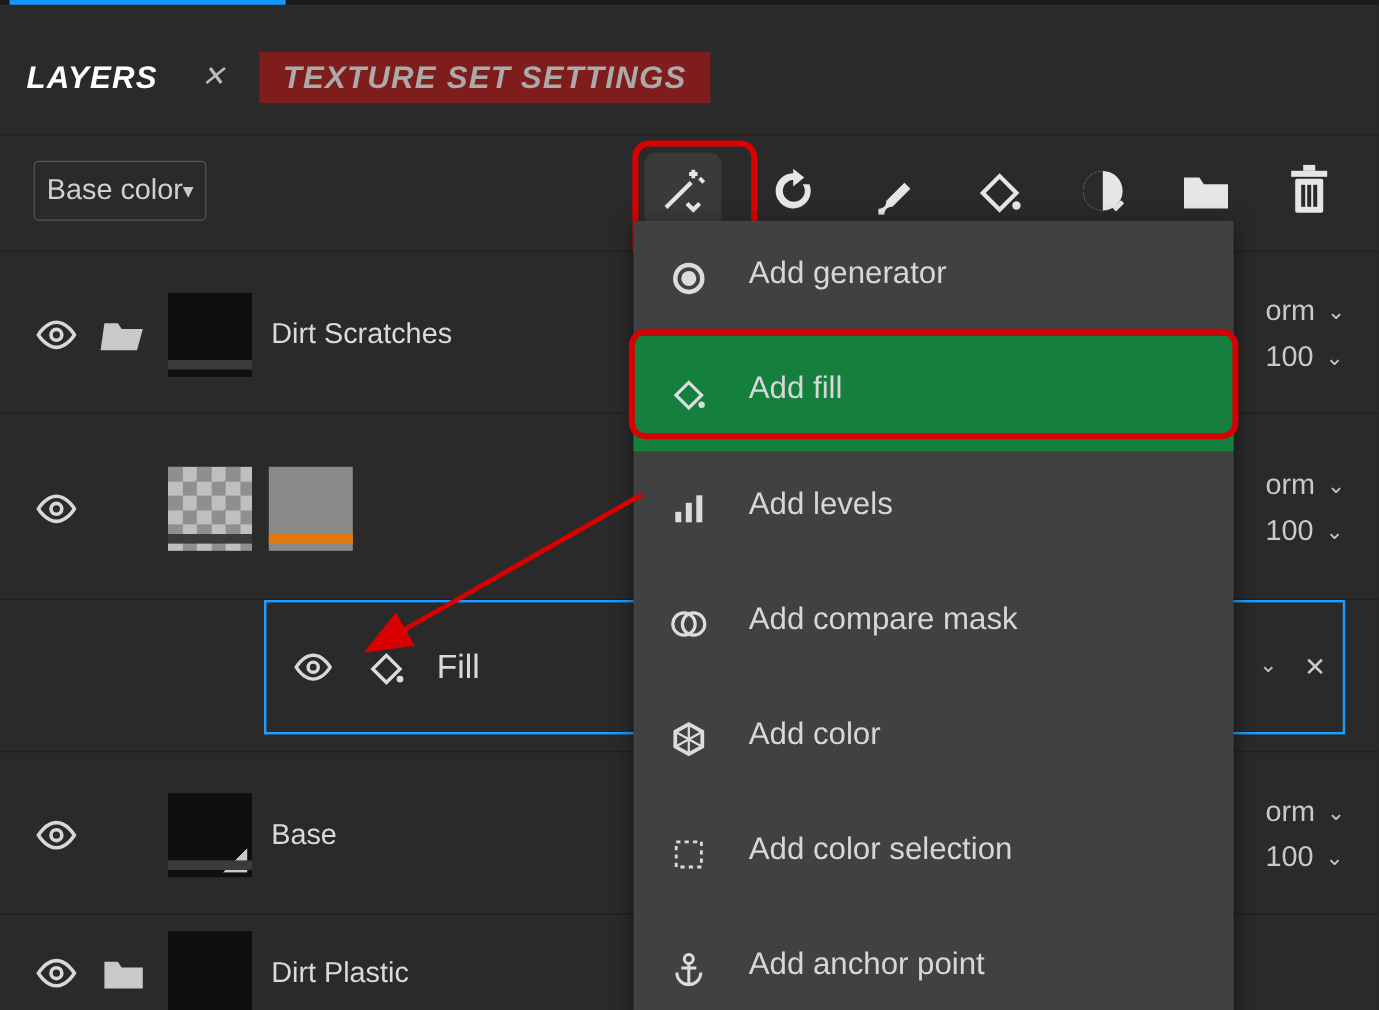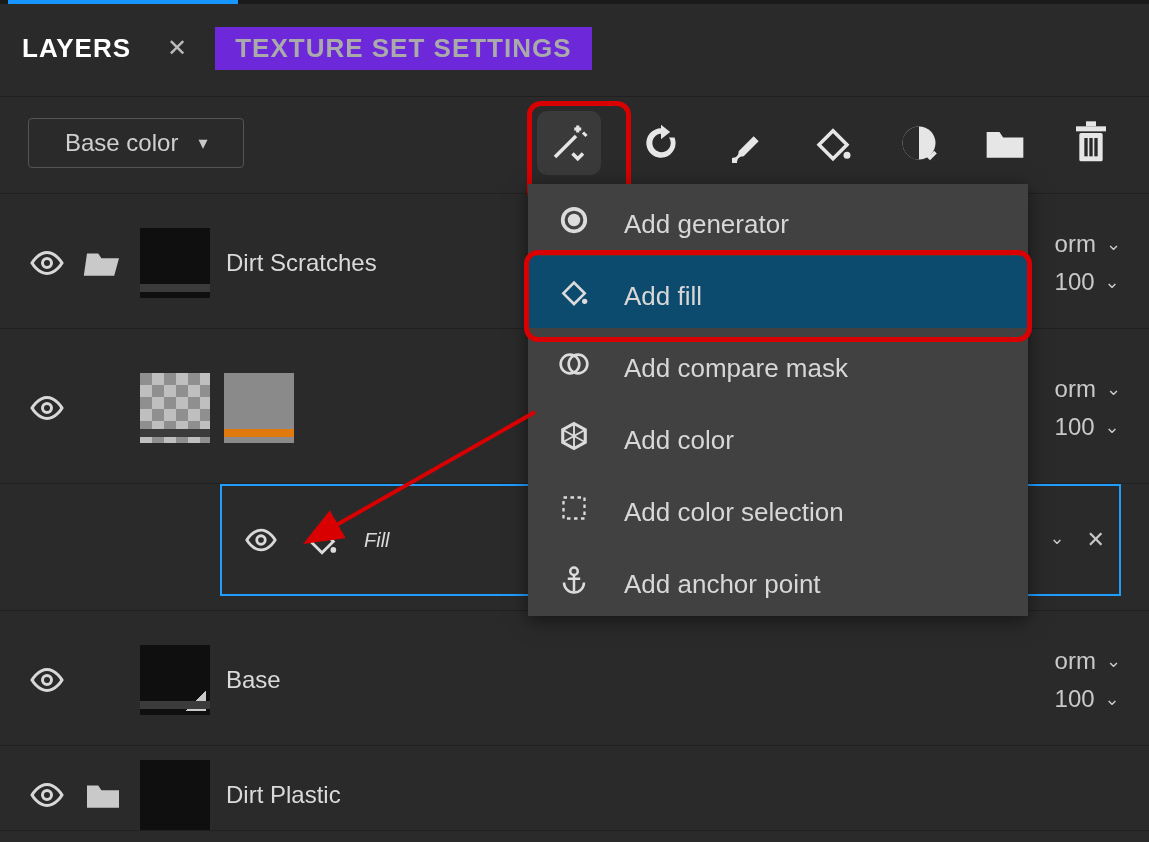--- a/index.html
+++ b/index.html
@@ -31,49 +31,49 @@
     position:absolute;
     top:0; left:8px;
     width: 230px; height:4px;
     background:#1796ff;
   }
   
   .tabs {
     display:flex;
     align-items:center;
     gap:20px;
-    padding: 14px 22px 18px 22px;
+    padding: 30px 22px 18px 22px;
     border-bottom: 1px solid #202020;
     height: 60px;
+    font-style: italic;
   }
   .tab {
     font-weight: 700;
     letter-spacing: 1px;
     font-size: 26px;
     text-transform: uppercase;
     font-family: "Arial Narrow", "Segoe UI", sans-serif;
   }
-  .tab.inactive { color:#aaaaaa; background:#6d28d9; padding:6px 20px; }
+  .tab.inactive { color:#aaaaaa; background:#7f1d1d; padding:6px 20px; }
   .tab.active { color:#ffffff; }
   .tab-close { color:#bbbbbb; font-size:24px; margin:0 8px 0 16px; cursor:pointer; }
 
   
   .toolbar-row {
     display:flex;
     align-items:center;
     padding: 14px 28px 18px 28px;
     border-bottom: 1px solid #202020;
   }
   .channel-select {
     display:flex;
     align-items:center;
-    gap:20px;
     border:1px solid #555;
     border-radius:4px;
-    padding: 10px 36px;
+    padding: 10px 10px;
     color:#d0d0d0;
     font-size:24px;
     cursor:pointer;
   }
   .spacer { flex:1; }
 
   .toolbar-icons {
     display:flex;
     align-items:center;
     gap: 34px;
@@ -175,51 +175,51 @@
   .fill-sub {
     margin: 0 28px 0 220px;
     border: 2px solid #1f9eff;
     padding: 14px 20px;
     display:flex;
     align-items:center;
     gap:22px;
     height: 80px;
     position:relative;
   }
-  .fill-sub .layer-name { font-size:20px;font-style:italic; }
+  .fill-sub .layer-name { font-size:28px; }
   .fill-right {
     position:absolute;
     right:14px; top:50%;
     transform:translateY(-50%);
     display:flex; gap:22px; color:#c9c9c9;
     font-size:22px;
   }
 
   
   .dropdown {
     position:absolute;
     top: 184px;
     left: 528px;
     width: 500px;
     background:#414141;
     box-shadow: 0 4px 18px rgba(0,0,0,.5);
     z-index:50;
   }
   .menu-item {
     display:flex;
-    align-items:flex-end;
+    align-items:flex-start;
     gap:30px;
-    padding: 16px 26px;
+    padding: 28px 26px;
     color:#d7d7d7;
     font-size:26px;
     cursor:pointer;
     position:relative;
   }
   .menu-item.hl {
-    background:#0c4a6e;
+    background:#15803d;
   }
   .menu-icon {
     width:40px; height:40px;
     display:flex; align-items:center; justify-content:center;
     color:#dcdcdc;
     flex-shrink:0;
   }
   .red-box.menu {
     top:-6px; left:-4px;
     right:-4px;
@@ -455,20 +455,30 @@
         <svg width="32" height="32" viewBox="0 0 24 24" fill="none" stroke="currentColor" stroke-width="2">
             <path d="M4 13l8-8 8 8-8 8z"></path>
             <circle cx="20" cy="19" r="2" fill="currentColor" stroke="none"></circle>
           </svg>
       </div>
       <span>Add fill</span>
       <div class="red-box menu"></div>
     </div>
     <div class="menu-item">
       <div class="menu-icon">
+        <svg width="30" height="30" viewBox="0 0 24 24" fill="currentColor">
+            <rect x="3" y="14" width="4" height="7"></rect>
+            <rect x="10" y="8" width="4" height="13"></rect>
+            <rect x="17" y="3" width="4" height="18"></rect>
+          </svg>
+      </div>
+      <span>Add levels</span>
+    </div>
+    <div class="menu-item">
+      <div class="menu-icon">
         <svg width="32" height="32" viewBox="0 0 24 24" fill="none" stroke="currentColor" stroke-width="2">
             <circle cx="9" cy="12" r="7"></circle>
             <circle cx="15" cy="12" r="7"></circle>
           </svg>
       </div>
       <span>Add compare mask</span>
     </div>
     <div class="menu-item">
       <div class="menu-icon">
         <svg width="30" height="30" viewBox="0 0 24 24" fill="none" stroke="currentColor" stroke-width="2.5">

